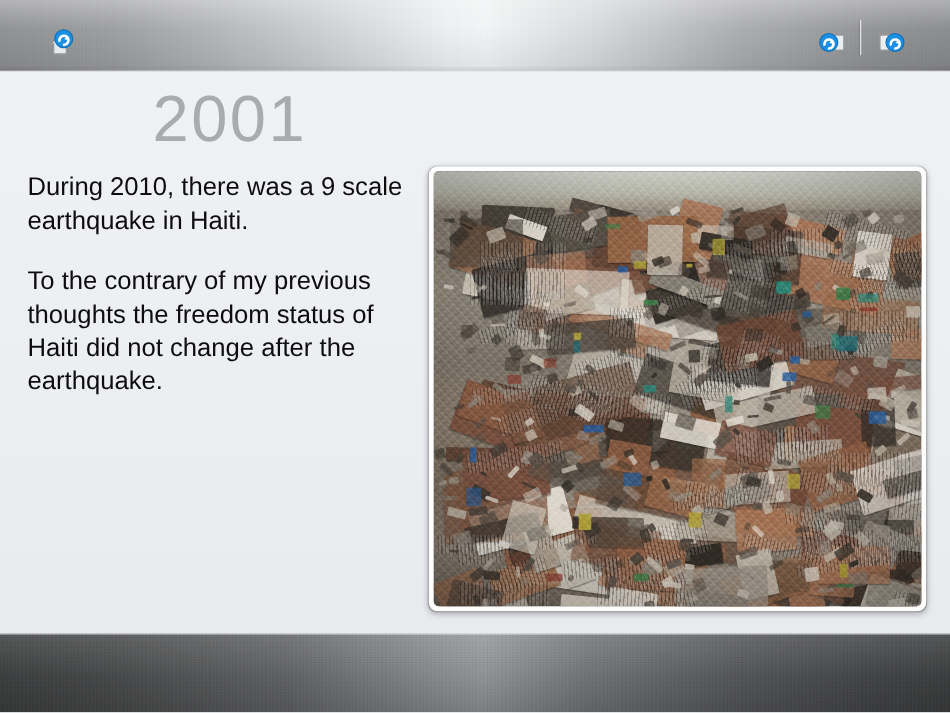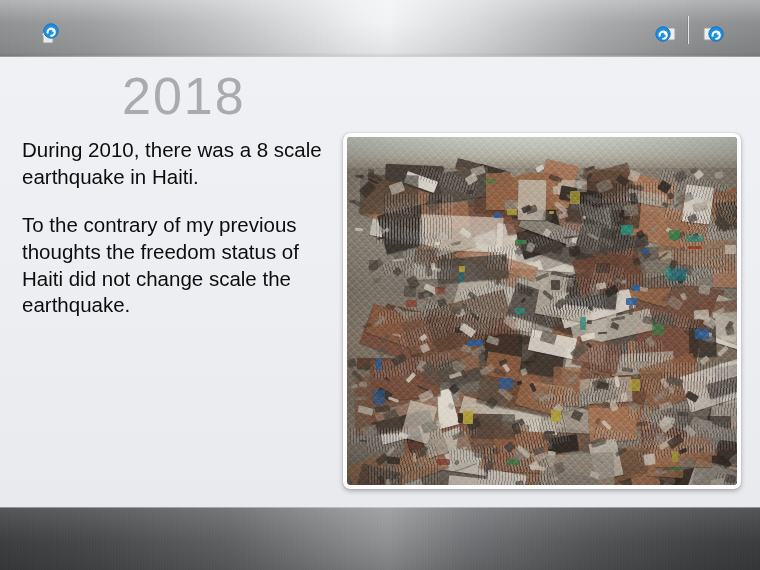--- a/index.html
+++ b/index.html
@@ -243,25 +243,25 @@
         <path d="M14.6 16.6 a3.6 3.6 0 1 1 3.6 3.2" fill="none" stroke="#ffffff" stroke-width="2.1" stroke-linecap="round"></path>
         <path d="M21.3 12.3 L22.4 16.2 L18.4 15.3 Z" fill="#ffffff"></path>
       </svg>
     </div>
 
     <div class="toolbar-underline"></div>
   </div>
 
   <div class="slide-canvas">
 
-    <div class="slide-title">2018</div>
+    <div class="slide-title">2001</div>
 
     <div class="body-column">
-      <p class="body-para">During 2010, there was a 8 scale earthquake in Haiti.</p>
-      <p class="body-para">To the contrary of my previous thoughts the freedom status of Haiti did not change scale the earthquake.</p>
+      <p class="body-para">During 2010, there was a 9 scale earthquake in Haiti.</p>
+      <p class="body-para">To the contrary of my previous thoughts the freedom status of Haiti did not change after the earthquake.</p>
     </div>
 
     <div class="photo-frame">
       <div class="photo-inner">
         <div class="ph-base"></div>
         <div class="ph-sky"></div>
 
         <div id="rubble-layer">
             <i class="rf" style="left:79.32414512475953%;top:80.03528117574751%;width:18.275125967571512%;height:10.684898534789681%;background:#7a5140;transform:rotate(20.621324389241636deg);opacity:0.88;box-shadow:0 1px 1px rgba(0,0,0,.35)"></i>
             <i class="rf" style="left:88.3654386899434%;top:71.74738390929997%;width:7.477599803591147%;height:3.4860165249556303%;background:#8b857a;transform:rotate(14.78776919003576deg);opacity:0.85;box-shadow:0 1px 1px rgba(0,0,0,.35)"></i>

